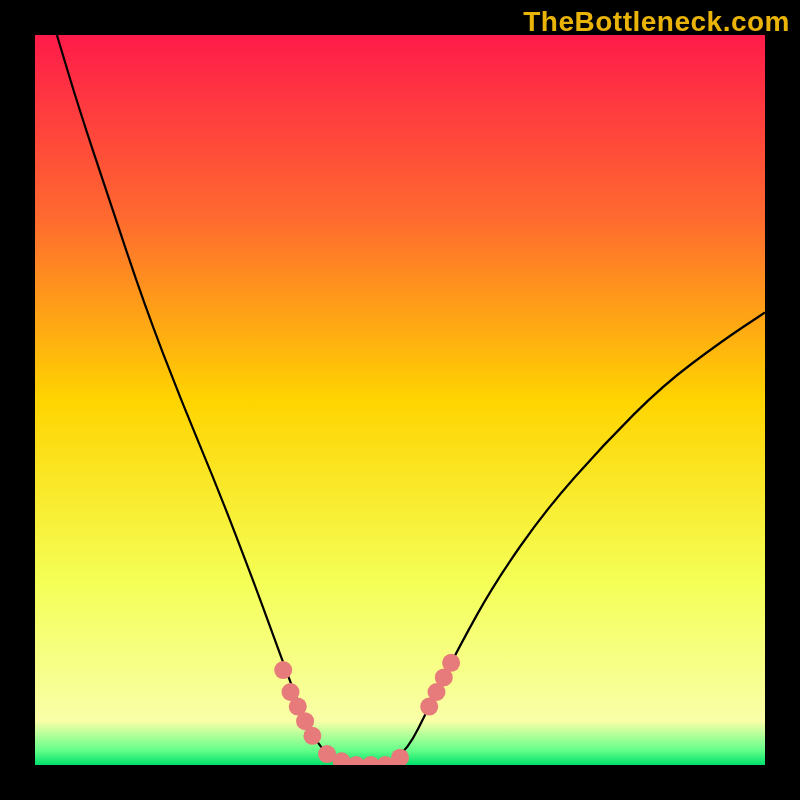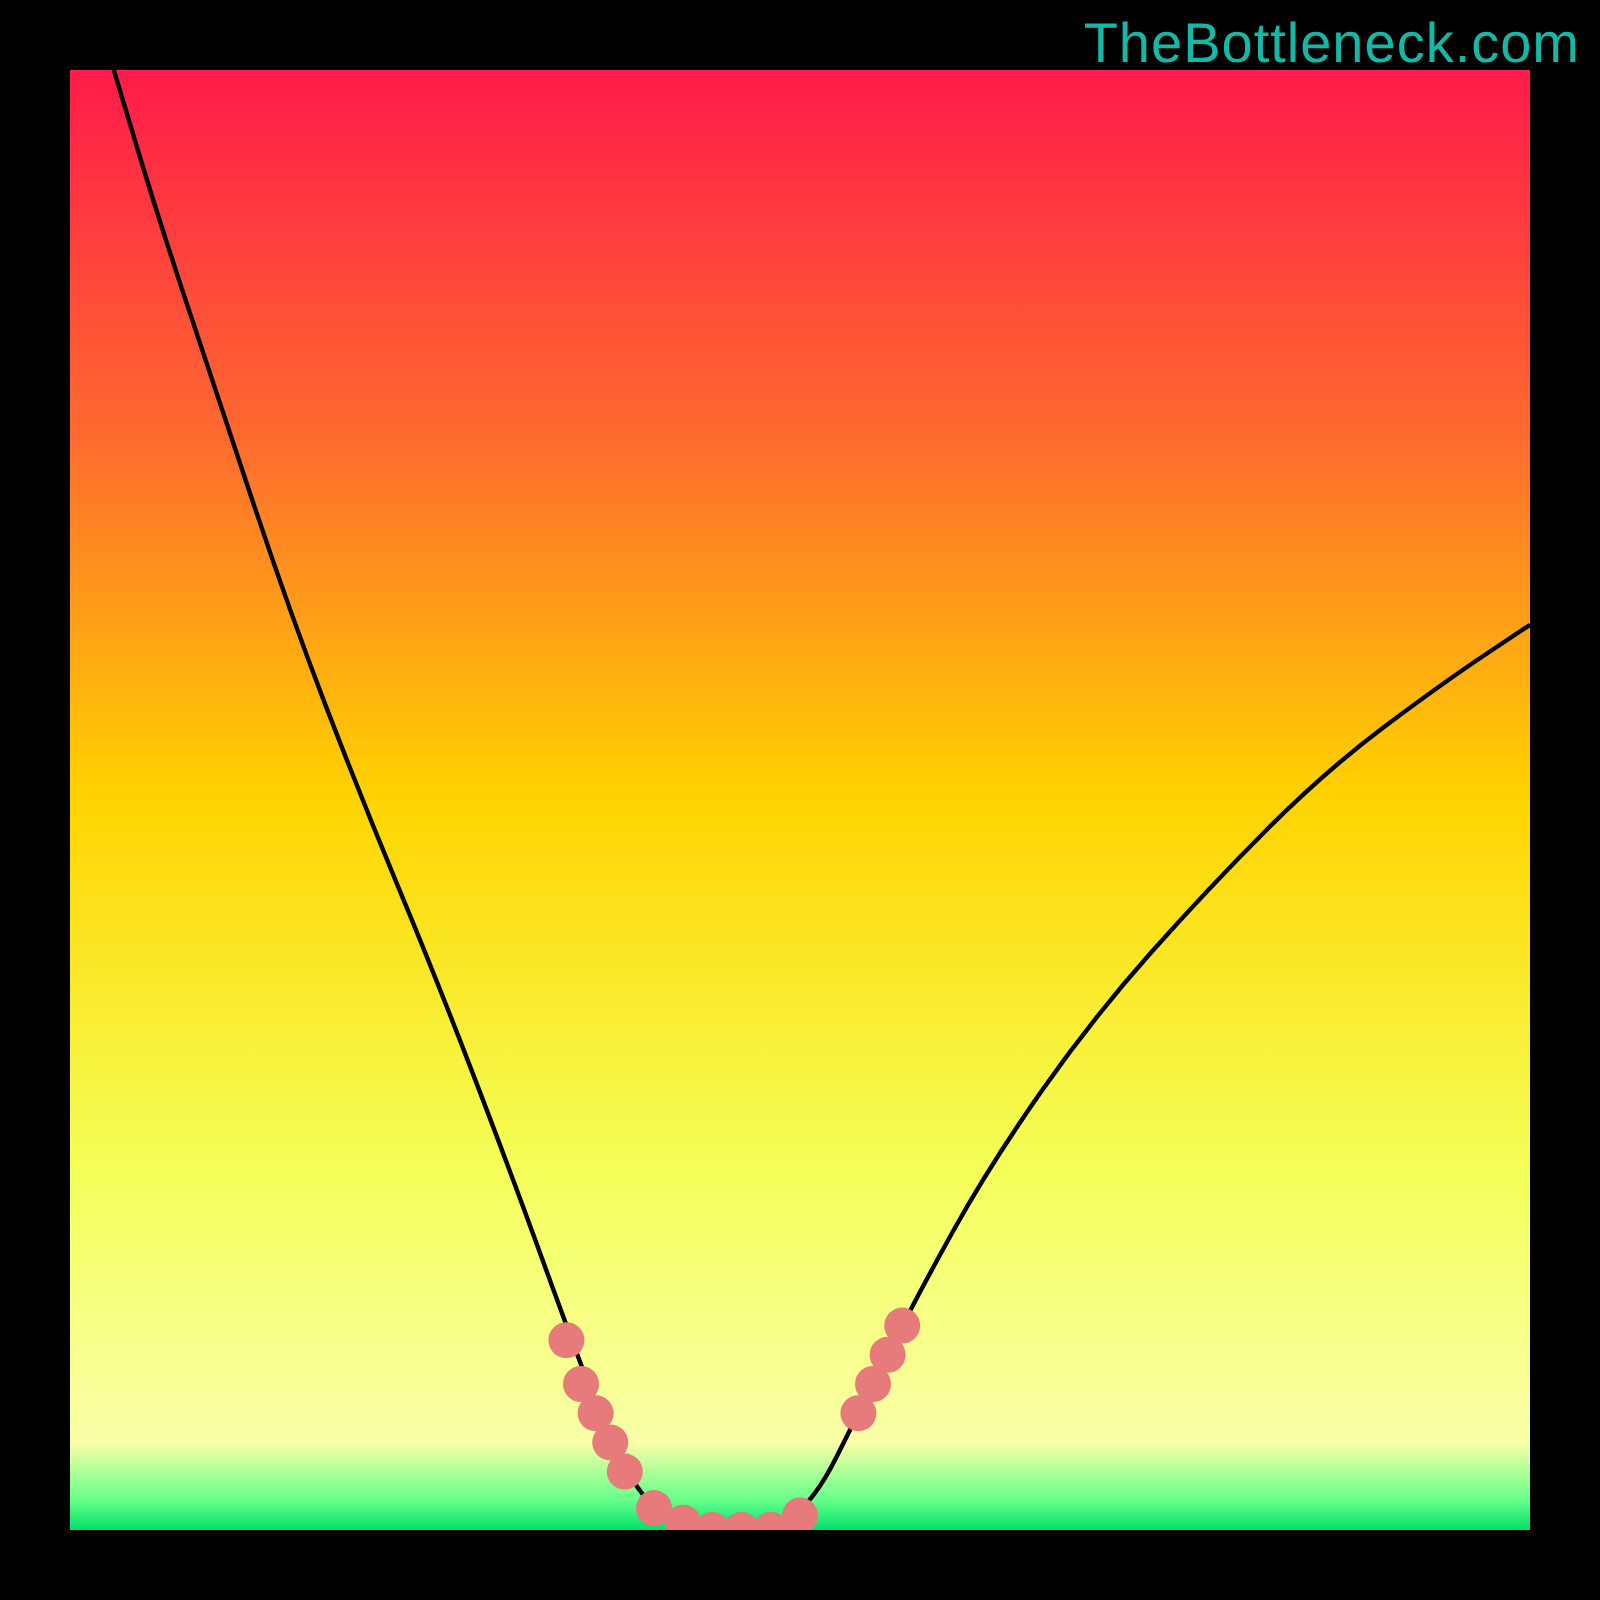--- a/index.html
+++ b/index.html
@@ -23,22 +23,22 @@
     left: 35px;
     top: 35px;
     width: 730px;
     height: 730px;
   }
   .watermark {
     position: absolute;
     top: 6px;
     right: 10px;
     font-size: 28px;
-    font-weight: 400;
-    color: #14b8a6;
+    font-weight: 700;
+    color: #eab308;
     letter-spacing: 0.5px;
     user-select: none;
   }
 </style>
 </head>
 <body>
 
 <div class="frame">
   <div class="plot-area">
     <svg id="plot-svg" width="730" height="730" viewBox="0 0 730 730">

